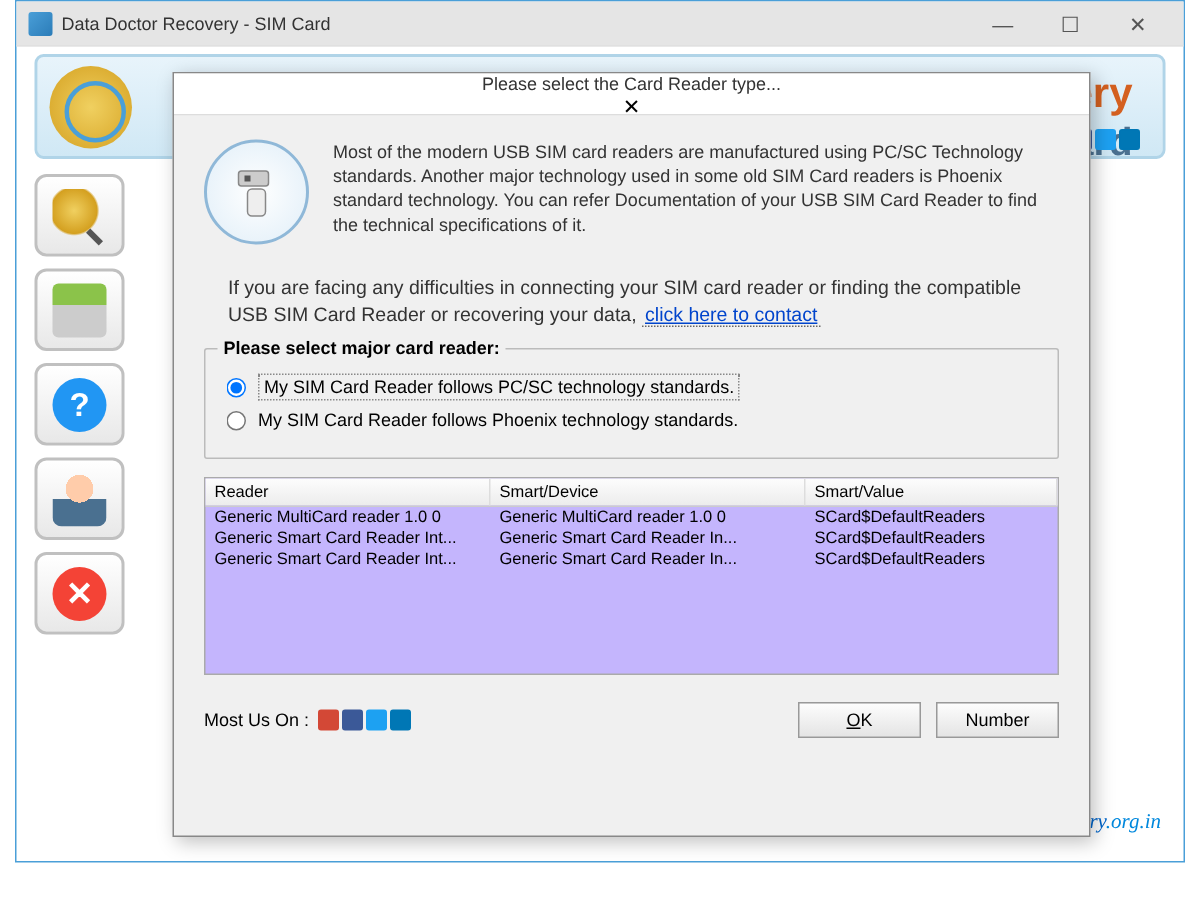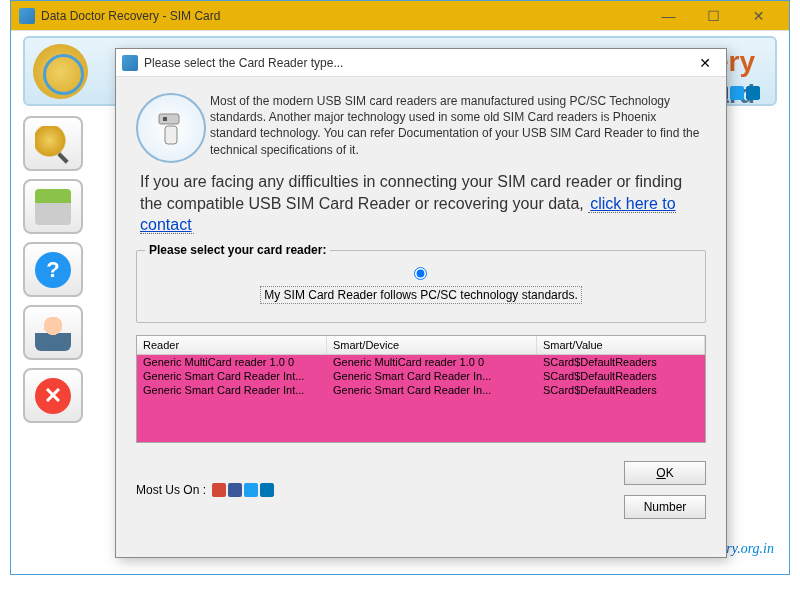--- a/index.html
+++ b/index.html
@@ -1,20 +1,20 @@
 <!DOCTYPE html>
 <html><head>
 <meta charset="utf-8">
 <style>
 * { box-sizing: border-box; margin: 0; padding: 0; }
 body { font-family: "Segoe UI", Tahoma, sans-serif; font-size: 12px; background: #fff; width: 800px; height: 600px; overflow: hidden; position: relative; }
 
 
 .main-window { position: absolute; top: 0; left: 10px; width: 780px; height: 575px; border: 1px solid #4a9fd8; background: #fff; }
-.main-titlebar { height: 30px; background: #eab308; border-bottom: 1px solid #e0e0e0; display: flex; align-items: center; padding: 0 8px; }
+.main-titlebar { height: 30px; background: #e5e5e5; border-bottom: 1px solid #e0e0e0; display: flex; align-items: center; padding: 0 8px; }
 .main-titlebar .icon { width: 16px; height: 16px; background: linear-gradient(135deg, #4a9fd8, #2b7cb8); border-radius: 2px; margin-right: 6px; }
 .main-titlebar .title { flex: 1; color: #333; font-size: 12px; }
 .win-controls { display: flex; gap: 0; }
 .win-btn { width: 45px; height: 28px; display: flex; align-items: center; justify-content: center; color: #555; font-size: 14px; cursor: pointer; }
 
 
 .main-banner { position: absolute; top: 35px; left: 12px; right: 12px; height: 70px; background: linear-gradient(180deg, #e8f4fb, #d0e8f5); border: 2px solid #b0d4e8; border-radius: 6px; display: flex; align-items: center; padding: 8px; overflow: hidden; }
 .banner-icon { width: 55px; height: 55px; background: radial-gradient(circle, #f0d060, #d4a020); border-radius: 50%; position: relative; }
 .banner-icon::after { content: ""; position: absolute; top: 10px; left: 10px; width: 35px; height: 35px; border: 3px solid #4a9fd8; border-radius: 50%; }
 .banner-text { position: absolute; right: 20px; top: 8px; font-size: 28px; font-weight: bold; color: #d46020; text-align: right; }
@@ -35,51 +35,51 @@
 .side-icon.close { background: #f44336; border-radius: 50%; color: #fff; display: flex; align-items: center; justify-content: center; font-size: 22px; font-weight: bold; }
 
 
 .own-number { position: absolute; bottom: 18px; left: 200px; font-size: 11px; color: #333; }
 .own-number::before { content: "📞 "; color: #d34836; }
 .footer-link { position: absolute; bottom: 17px; right: 15px; color: #0066cc; font-style: italic; font-size: 14px; font-family: Georgia, serif; }
 .footer-link .org { color: #0088dd; }
 
 
 .dialog { position: absolute; top: 48px; left: 115px; width: 612px; height: 510px; background: #f0f0f0; border: 1px solid #888; box-shadow: 3px 3px 12px rgba(0,0,0,0.25); }
-.dlg-titlebar { height: 28px; background: #fff; border-bottom: 1px solid #ddd; display: flex; align-items: center; padding: 0 6px; }
+.dlg-titlebar { height: 28px; background: #fff; border-bottom: 1px solid #ddd; display: flex; align-items: center; padding: 0 6px; flex-direction: column; }
 .dlg-titlebar .icon { width: 16px; height: 16px; background: linear-gradient(135deg, #4a9fd8, #2b7cb8); border-radius: 2px; margin-right: 6px; }
 .dlg-titlebar .title { flex: 1; color: #333; font-size: 12px; }
 .dlg-close { width: 30px; height: 24px; display: flex; align-items: center; justify-content: center; cursor: pointer; font-size: 14px; }
 .dlg-body { padding: 16px 20px; }
 
-.info-row { display: flex; gap: 4px; margin-bottom: 8px; justify-content: space-between; }
+.info-row { display: flex; gap: 16px; margin-bottom: 20px; justify-content: space-between; }
 .usb-icon { width: 70px; height: 70px; flex-shrink: 0; border: 2px solid #8fb8d8; border-radius: 50%; background: radial-gradient(circle, #fff, #e0eef8); display: flex; align-items: center; justify-content: center; }
 .usb-icon svg { width: 40px; height: 40px; }
 .info-text { font-size: 12px; color: #333; line-height: 1.35; }
-.info-extra { font-size: 16px; color: #333; margin: 6px 0 14px 4px; line-height: 1.35; }
+.info-extra { font-size: 13px; color: #333; margin: 6px 0 14px 16px; line-height: 1.35; }
 .info-extra a { color: #0044cc; text-decoration: underline; cursor: pointer; padding: 0 2px; border-bottom: 1px dotted #666; }
 
 .fieldset { border: 1px solid #bbb; border-radius: 2px; padding: 10px 14px 12px; margin-bottom: 12px; position: relative; }
 .fieldset .legend { position: absolute; top: -8px; left: 8px; background: #f0f0f0; padding: 0 4px; font-weight: bold; font-size: 12px; }
-.radio-row { display: flex; align-items: center; gap: 6px; margin: 6px 0; font-size: 12px; flex-direction: column; }
+.radio-row { display: flex; align-items: center; gap: 6px; margin: 6px 0; font-size: 12px; }
 .radio-row input { margin-right: 2px; }
 .radio-row .boxed { border: 1px dotted #888; padding: 1px 3px; }
 
-.table-wrap { border: 1px solid #aaa; height: 108px; background: #ec4899; }
+.table-wrap { border: 1px solid #aaa; height: 132px; background: #c4b5fd; }
 .thead { display: flex; background: linear-gradient(180deg, #fdfdfd, #ececec); border-bottom: 1px solid #ccc; }
 .th { padding: 3px 6px; font-size: 11px; border-right: 1px solid #ddd; }
 .th.c1 { width: 190px; } .th.c2 { width: 210px; } .th.c3 { flex: 1; }
 .trow { display: flex; justify-content: space-between; }
 .td { padding: 1px 6px; font-size: 11px; white-space: nowrap; overflow: hidden; text-overflow: ellipsis; }
 .td.c1 { width: 190px; } .td.c2 { width: 210px; } .td.c3 { flex: 1; }
 
 .dlg-footer { display: flex; align-items: center; margin-top: 18px; }
 .share-label { font-size: 12px; margin-right: 6px; }
 .share-icons { display: flex; gap: 2px; }
-.btn-row { margin-left: auto; display: flex; gap: 10px; flex-direction: column; }
+.btn-row { margin-left: auto; display: flex; gap: 10px; }
 .btn { width: 82px; height: 24px; border: 1px solid #999; background: linear-gradient(180deg, #fdfdfd, #e4e4e4); font-size: 12px; cursor: pointer; }
 .btn .u { text-decoration: underline; }
 </style>
 </head>
 <body>
 
 <div class="main-window">
   <div class="main-titlebar">
     <div class="icon"></div>
     <div class="title">Data Doctor Recovery - SIM Card</div>
@@ -144,24 +144,28 @@
           </svg>
       </div>
       <div class="info-text">Most of the modern USB SIM card readers are manufactured using PC/SC Technology standards. Another major technology used in some old SIM Card readers is Phoenix standard technology. You can refer Documentation of your USB SIM Card Reader to find the technical specifications of it.</div>
     </div>
     <div class="info-extra">
       <span>If you are facing any difficulties in connecting your SIM card reader or finding the compatible USB SIM Card Reader or recovering your data,</span>
       <a> click here to contact </a>
     </div>
 
     <div class="fieldset">
-      <div class="legend">Please select your card reader:</div>
+      <div class="legend">Please select major card reader:</div>
       <label class="radio-row">
         <input type="radio" name="rd" checked="" style="">
         <span class="boxed">My SIM Card Reader follows PC/SC technology standards.</span>
+      </label>
+      <label class="radio-row">
+        <input type="radio" name="rd" style="">
+        <span>My SIM Card Reader follows Phoenix technology standards.</span>
       </label>
     </div>
 
     <div class="table-wrap">
       <div class="thead">
         <div class="th c1">Reader</div>
         <div class="th c2">Smart/Device</div>
         <div class="th c3">Smart/Value</div>
       </div>
       <div class="trow">

